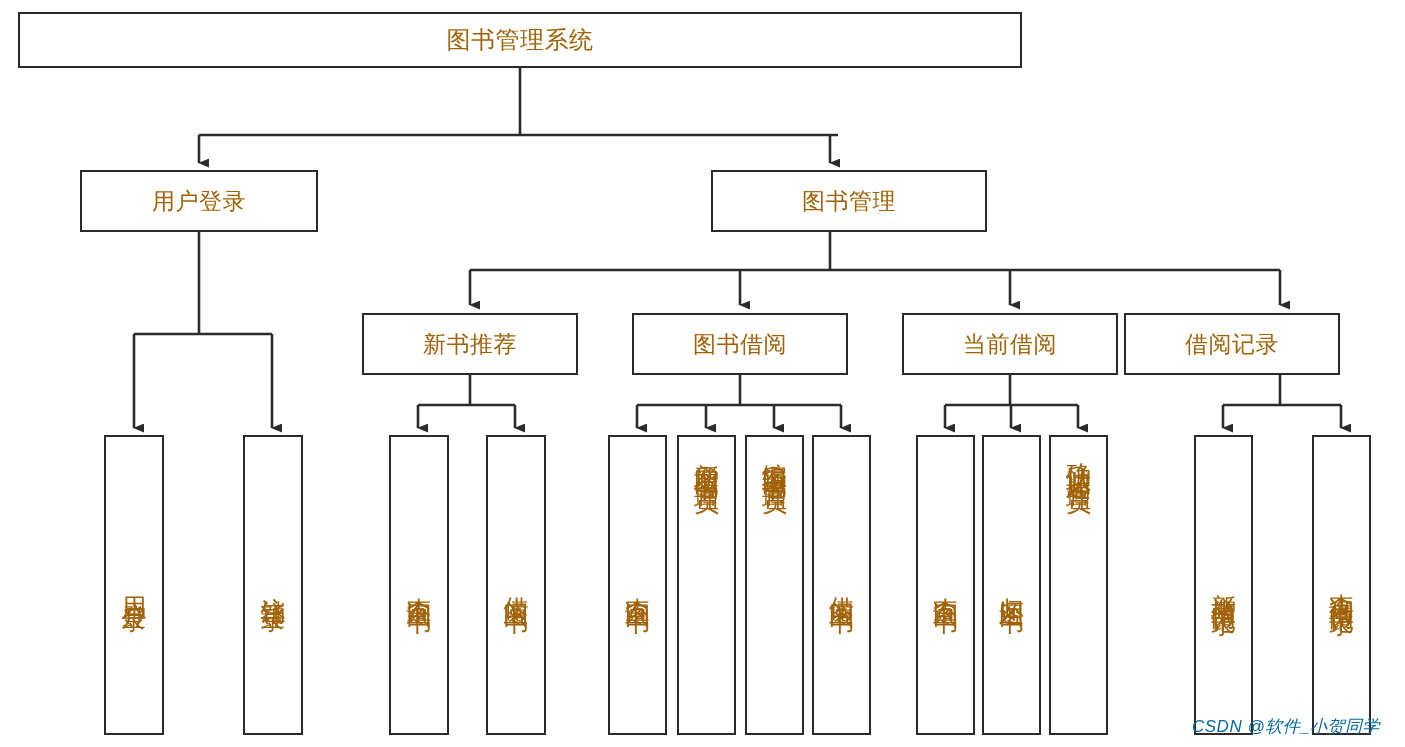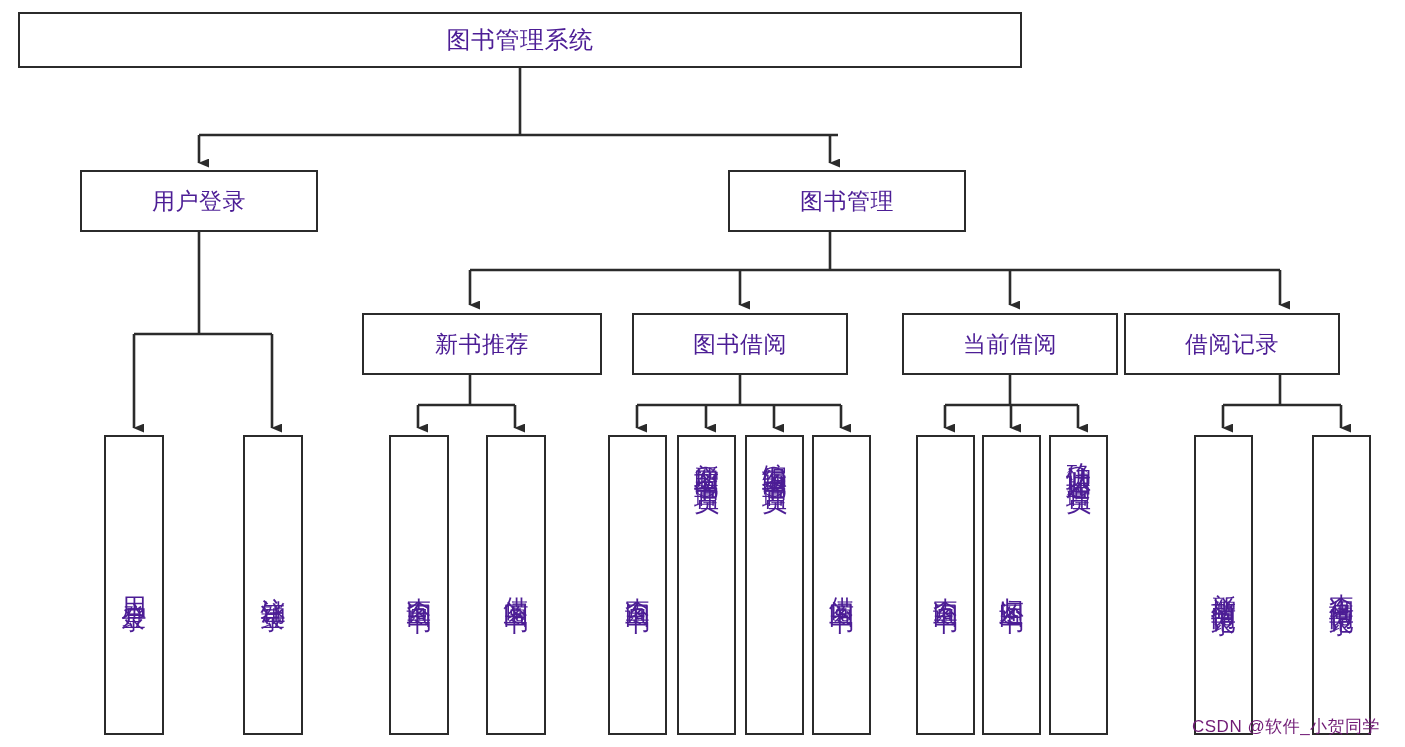--- a/index.html
+++ b/index.html
@@ -27,21 +27,21 @@
     pointer-events: none;
   }
   .node {
     position: absolute;
     box-sizing: border-box;
     border: 2px solid #2b2b2b;
     background: #ffffff;
     display: flex;
     align-items: center;
     justify-content: center;
-    color: #4c1d95;
+    color: #a16207;
   }
   .node .label {
     display: block;
     text-align: center;
     line-height: 1.05;
     white-space: nowrap;
   }
   
   .node.horiz .label {
     font-size: 23px;
@@ -64,24 +64,25 @@
     letter-spacing: 4px;
     white-space: nowrap;
   }
   .node.leaf.center-v {
     align-items: center;
     padding-top: 0;
   }
   .watermark {
     position: absolute;
     font-size: 17px;
-    color: #701a75;
+    color: #0369a1;
     letter-spacing: 0.5px;
     white-space: nowrap;
     user-select: none;
+    font-style: italic;
   }
 </style>
 </head>
 <body>
 
 <div id="diagram-root">
 
   <svg id="edge-layer" viewBox="0 0 1405 747">
     <defs>
       <marker id="arrowhead" markerWidth="9" markerHeight="11" refX="4.5" refY="10.2" orient="auto" markerUnits="userSpaceOnUse">
@@ -134,25 +135,25 @@
   </svg>
 
   <div class="node horiz root" style="left:18px; top:12px; width:1004px; height:56px;">
     <span class="label">图书管理系统</span>
   </div>
 
   <div class="node horiz" style="left:80px; top:170px; width:238px; height:62px;">
     <span class="label">用户登录</span>
   </div>
 
-  <div class="node horiz" style="left:711px; top:170px; width:238px; height:62px;margin-left:17px;">
+  <div class="node horiz" style="left:711px; top:170px; width:276px; height:62px;">
     <span class="label">图书管理</span>
   </div>
 
-  <div class="node horiz" style="left:362px; top:313px; width:240px; height:62px;">
+  <div class="node horiz" style="left:362px; top:313px; width:216px; height:62px;">
     <span class="label">新书推荐</span>
   </div>
 
   <div class="node horiz" style="left:902px; top:313px; width:216px; height:62px;">
     <span class="label">当前借阅</span>
   </div>
 
   <div class="node horiz" style="left:632px; top:313px; width:216px; height:62px;">
     <span class="label">图书借阅</span>
   </div>

